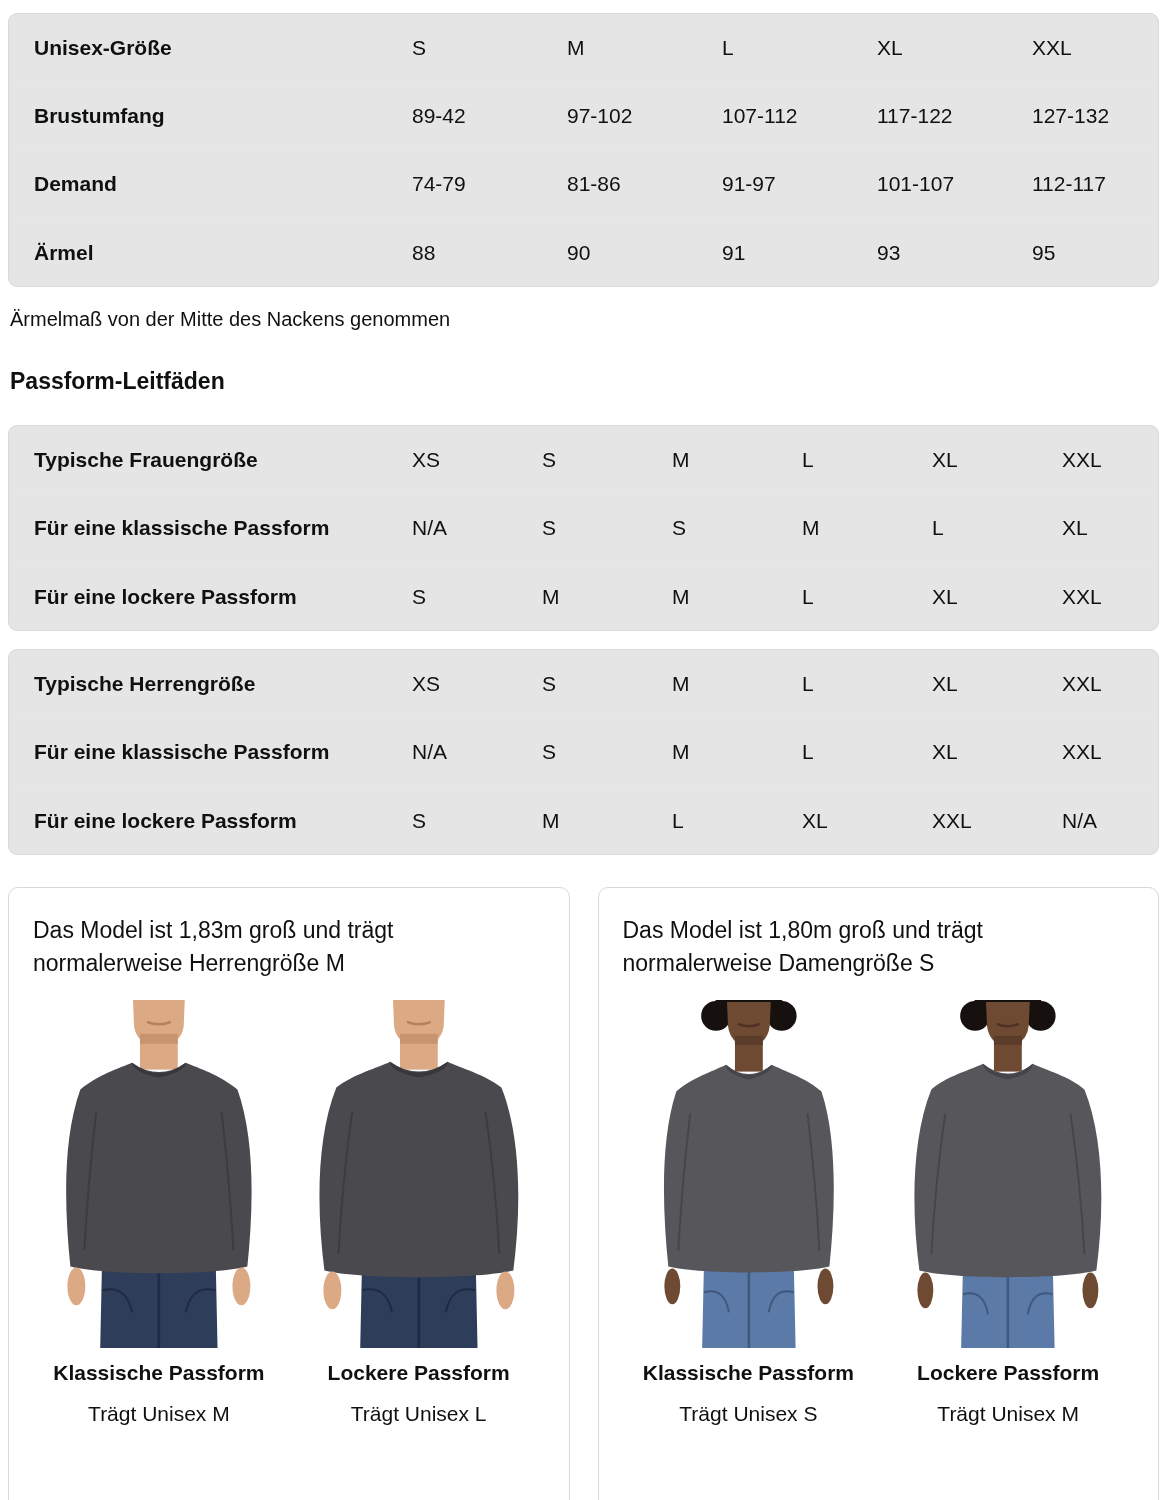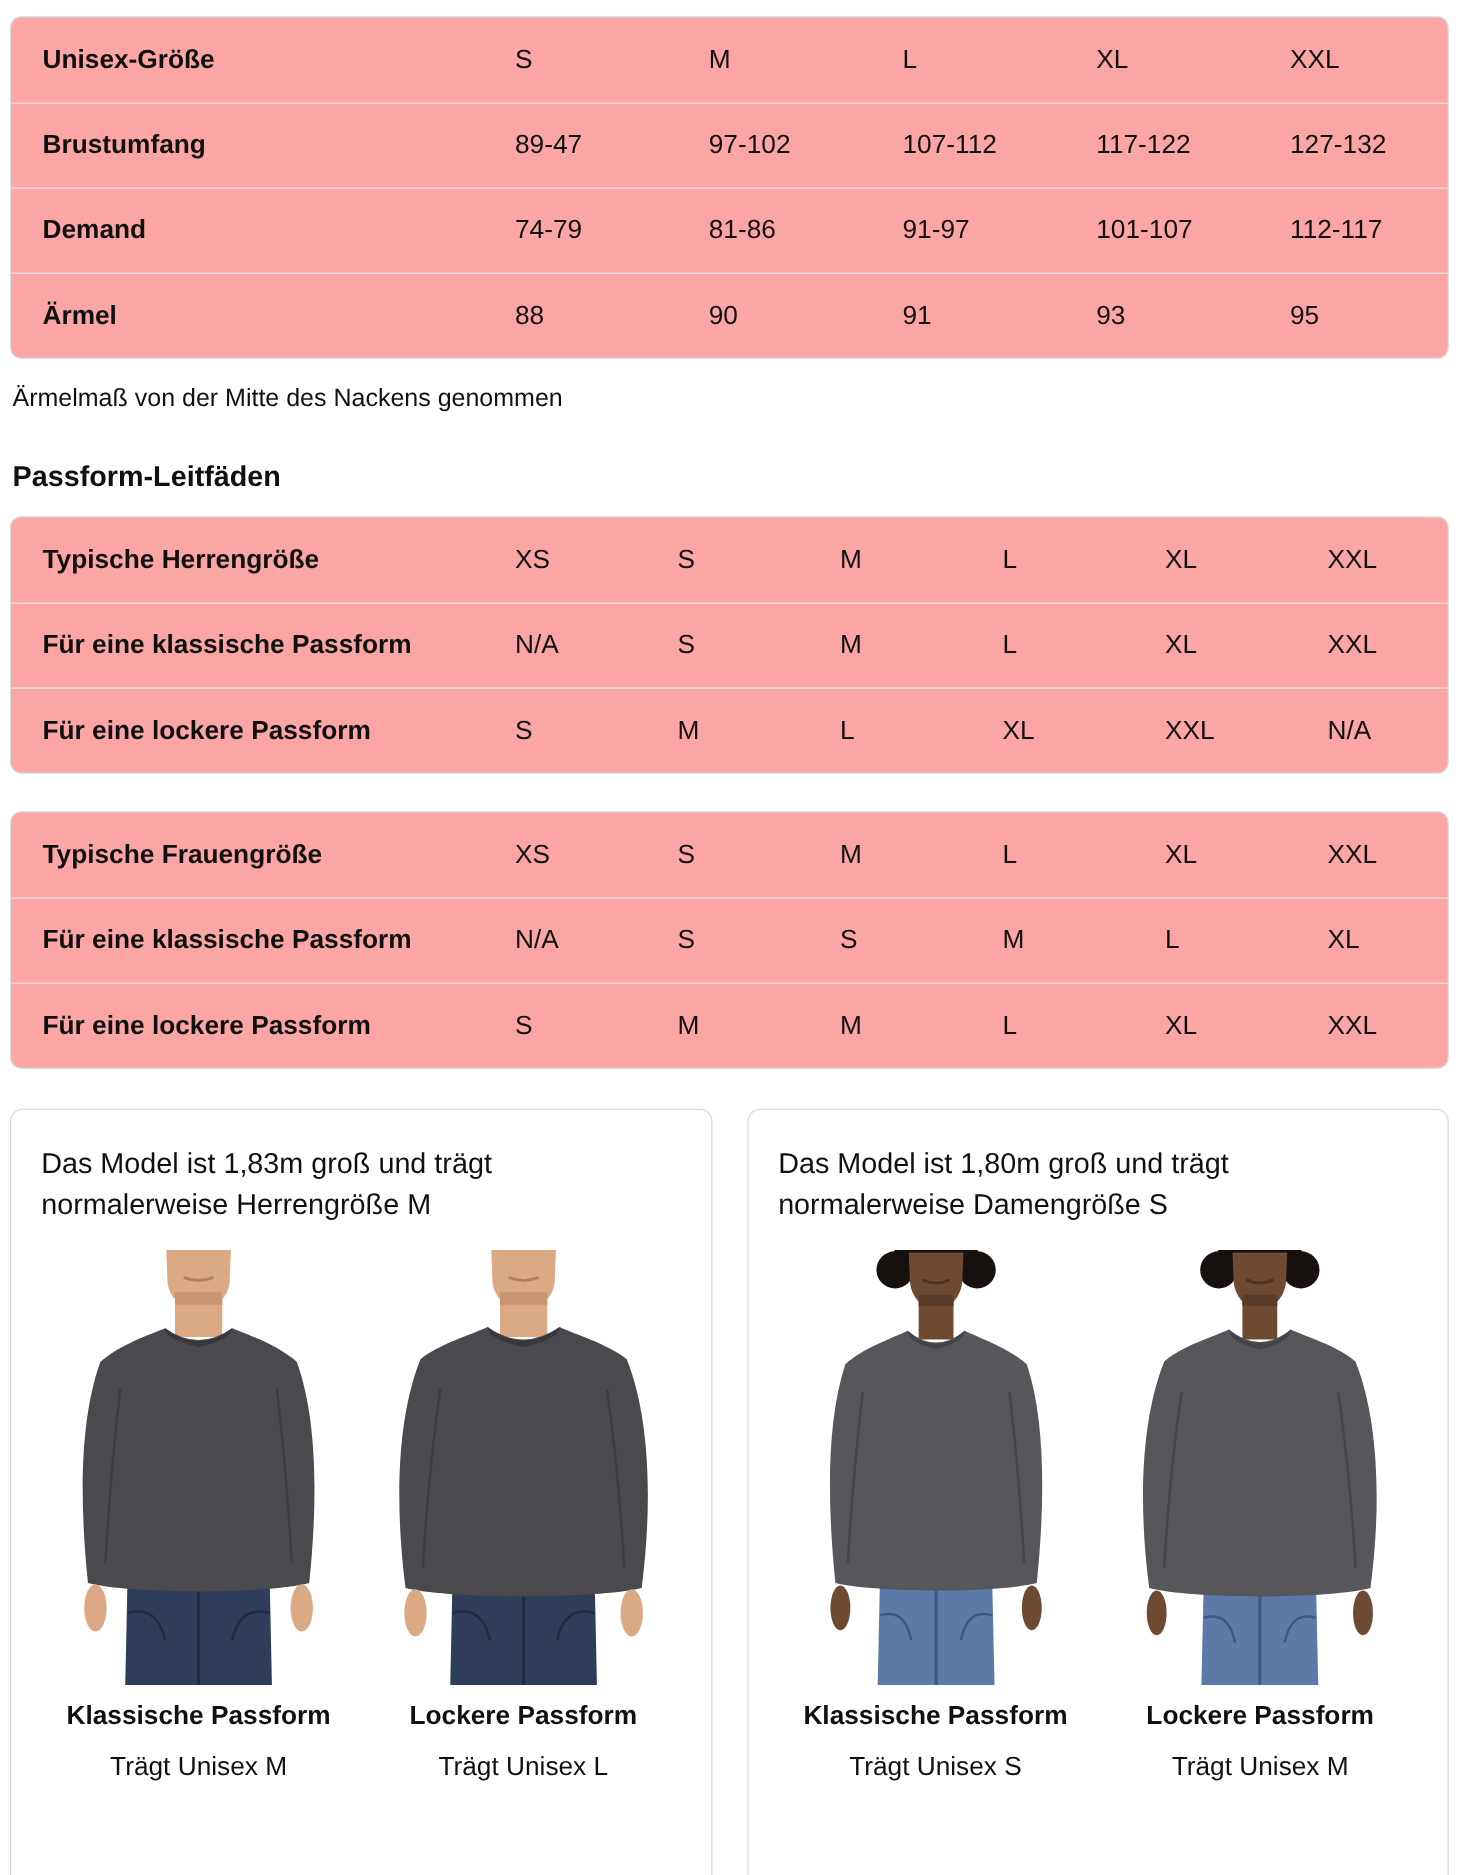--- a/index.html
+++ b/index.html
@@ -21,21 +21,21 @@
     font-family:"Liberation Sans","DejaVu Sans",sans-serif;
   }
   .page{padding:0 8px;}
   .page-title{
     font-size:24px;font-weight:400;line-height:28px;
     margin:0;padding:5px 0 0 0;
   }
   .tablebox{
     border:1px solid var(--table-border);
     border-radius:9px;
-    background:#fca5a5;
+    background:#e5e5e5;
     overflow:hidden;
   }
   .tb-1{margin-top:13px;}
   .tb-2{margin-top:18px;}
   .tb-3{margin-top:30px;}
   table{width:100%;border-collapse:collapse;table-layout:fixed;}
   td{
     height:68px;vertical-align:middle;
     font-size:21px;line-height:1.2;color:var(--text);
     padding:0;white-space:nowrap;overflow:hidden;
@@ -94,21 +94,21 @@
       <tr>
         <td class="lab">Unisex-Größe</td>
         <td>S</td>
         <td>M</td>
         <td>L</td>
         <td>XL</td>
         <td>XXL</td>
       </tr>
       <tr>
         <td class="lab">Brustumfang</td>
-        <td>89-47</td>
+        <td>89-42</td>
         <td>97-102</td>
         <td>107-112</td>
         <td>117-122</td>
         <td>127-132</td>
       </tr>
       <tr>
         <td class="lab">Demand</td>
         <td>74-79</td>
         <td>81-86</td>
         <td>91-97</td>
@@ -124,20 +124,63 @@
         <td>95</td>
       </tr>
       </tbody>
     </table>
   </div>
 
   <p class="sleeve-note">Ärmelmaß von der Mitte des Nackens genommen</p>
 
   <h2 class="section-heading">Passform-Leitfäden</h2>
 
+  <div class="tablebox tb-3">
+    <table>
+      <colgroup>
+          <col class="c-label">
+          <col class="c-val6">
+          <col class="c-val6">
+          <col class="c-val6">
+          <col class="c-val6">
+          <col class="c-val6">
+          <col class="c-val6">
+        </colgroup>
+      <tbody>
+      <tr>
+        <td class="lab">Typische Frauengröße</td>
+        <td>XS</td>
+        <td>S</td>
+        <td>M</td>
+        <td>L</td>
+        <td>XL</td>
+        <td>XXL</td>
+      </tr>
+      <tr>
+        <td class="lab">Für eine klassische Passform</td>
+        <td>N/A</td>
+        <td>S</td>
+        <td>S</td>
+        <td>M</td>
+        <td>L</td>
+        <td>XL</td>
+      </tr>
+      <tr>
+        <td class="lab">Für eine lockere Passform</td>
+        <td>S</td>
+        <td>M</td>
+        <td>M</td>
+        <td>L</td>
+        <td>XL</td>
+        <td>XXL</td>
+      </tr>
+      </tbody>
+    </table>
+  </div>
+
   <div class="tablebox tb-2">
     <table>
       <colgroup>
           <col class="c-label">
           <col class="c-val6">
           <col class="c-val6">
           <col class="c-val6">
           <col class="c-val6">
           <col class="c-val6">
           <col class="c-val6">
@@ -162,63 +205,20 @@
         <td>XXL</td>
       </tr>
       <tr>
         <td class="lab">Für eine lockere Passform</td>
         <td>S</td>
         <td>M</td>
         <td>L</td>
         <td>XL</td>
         <td>XXL</td>
         <td>N/A</td>
-      </tr>
-      </tbody>
-    </table>
-  </div>
-
-  <div class="tablebox tb-3">
-    <table>
-      <colgroup>
-          <col class="c-label">
-          <col class="c-val6">
-          <col class="c-val6">
-          <col class="c-val6">
-          <col class="c-val6">
-          <col class="c-val6">
-          <col class="c-val6">
-        </colgroup>
-      <tbody>
-      <tr>
-        <td class="lab">Typische Frauengröße</td>
-        <td>XS</td>
-        <td>S</td>
-        <td>M</td>
-        <td>L</td>
-        <td>XL</td>
-        <td>XXL</td>
-      </tr>
-      <tr>
-        <td class="lab">Für eine klassische Passform</td>
-        <td>N/A</td>
-        <td>S</td>
-        <td>S</td>
-        <td>M</td>
-        <td>L</td>
-        <td>XL</td>
-      </tr>
-      <tr>
-        <td class="lab">Für eine lockere Passform</td>
-        <td>S</td>
-        <td>M</td>
-        <td>M</td>
-        <td>L</td>
-        <td>XL</td>
-        <td>XXL</td>
       </tr>
       </tbody>
     </table>
   </div>
 
   <div class="cards">
 
     <div class="model-card">
       <p class="card-heading">Das Model ist 1,83m groß und trägt normalerweise Herrengröße M</p>
       <div class="figures">

